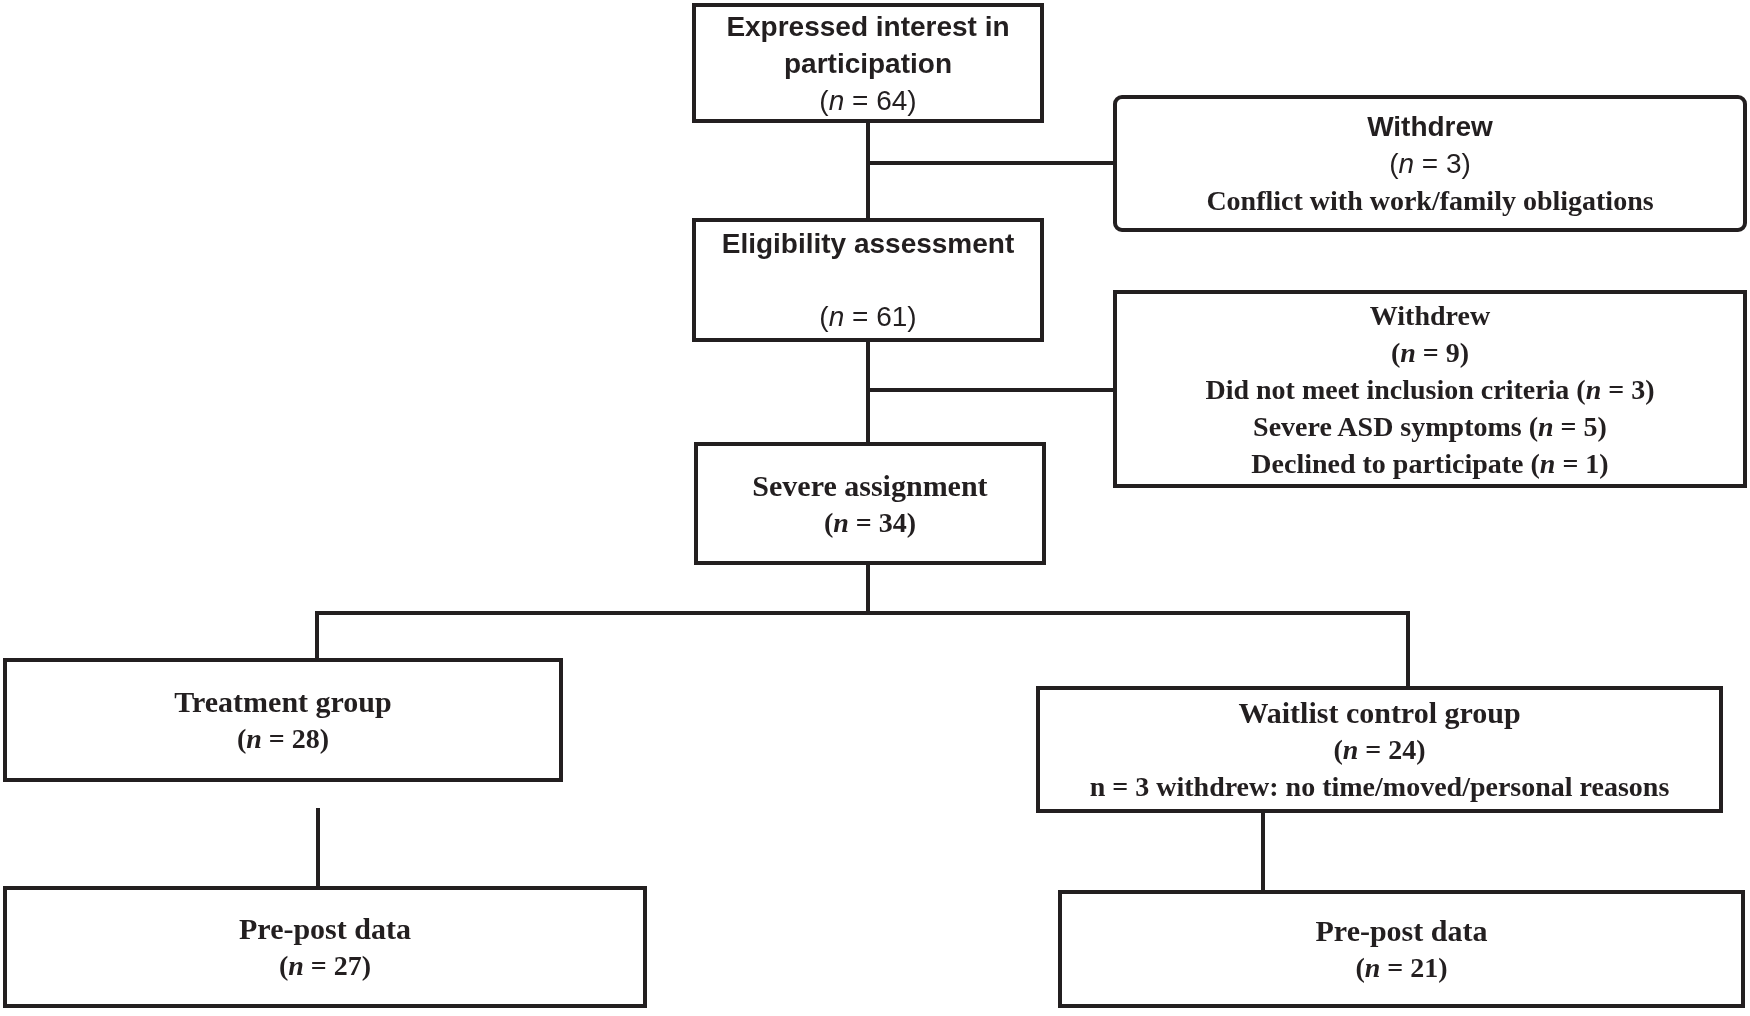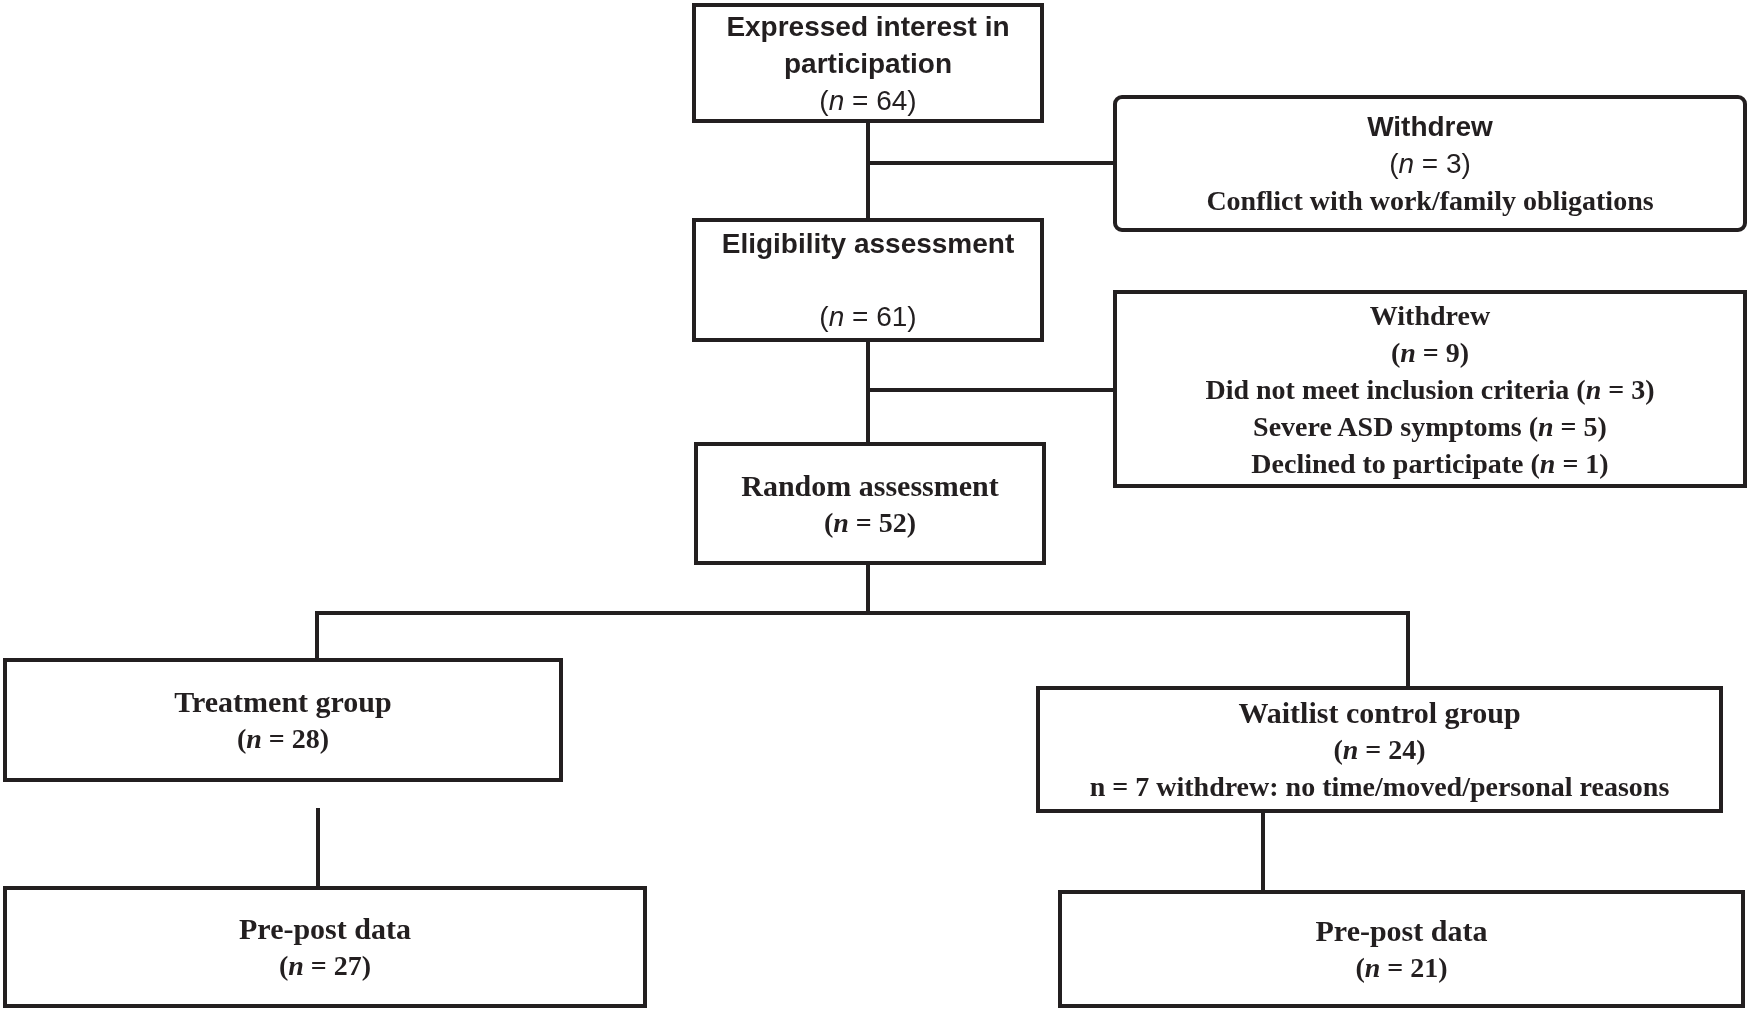--- a/index.html
+++ b/index.html
@@ -70,33 +70,33 @@
 
   <div class="box" style="left:1113px; top:290px; width:634px; height:198px;">
     <div class="line serif b">Withdrew</div>
     <div class="line serif"><span>(</span><span class="it">n</span><span> = 9)</span></div>
     <div class="line serif"><span>Did not meet inclusion criteria (</span><span class="it">n</span><span> = 3)</span></div>
     <div class="line serif"><span>Severe ASD symptoms (</span><span class="it">n</span><span> = 5)</span></div>
     <div class="line serif"><span>Declined to participate (</span><span class="it">n</span><span> = 1)</span></div>
   </div>
 
   <div class="box" style="left:694px; top:442px; width:352px; height:123px;">
-    <div class="line serif b big">Random assessment</div>
-    <div class="line serif"><span>(</span><span class="it">n</span><span> = 52)</span></div>
+    <div class="line serif b big">Severe assignment</div>
+    <div class="line serif"><span>(</span><span class="it">n</span><span> = 34)</span></div>
   </div>
 
   <div class="box" style="left:3px; top:658px; width:560px; height:124px;">
     <div class="line serif b big">Treatment group</div>
     <div class="line serif"><span>(</span><span class="it">n</span><span> = 28)</span></div>
   </div>
 
   <div class="box" style="left:1036px; top:686px; width:687px; height:127px;">
     <div class="line serif b big">Waitlist control group</div>
     <div class="line serif"><span>(</span><span class="it">n</span><span> = 24)</span></div>
-    <div class="line serif">n = 7 withdrew: no time/moved/personal reasons</div>
+    <div class="line serif">n = 3 withdrew: no time/moved/personal reasons</div>
   </div>
 
   <div class="box" style="left:3px; top:886px; width:644px; height:122px;">
     <div class="line serif b big">Pre-post data</div>
     <div class="line serif"><span>(</span><span class="it">n</span><span> = 27)</span></div>
   </div>
 
   <div class="box" style="left:1058px; top:890px; width:687px; height:118px;">
     <div class="line serif b big">Pre-post data</div>
     <div class="line serif"><span>(</span><span class="it">n</span><span> = 21)</span></div>

